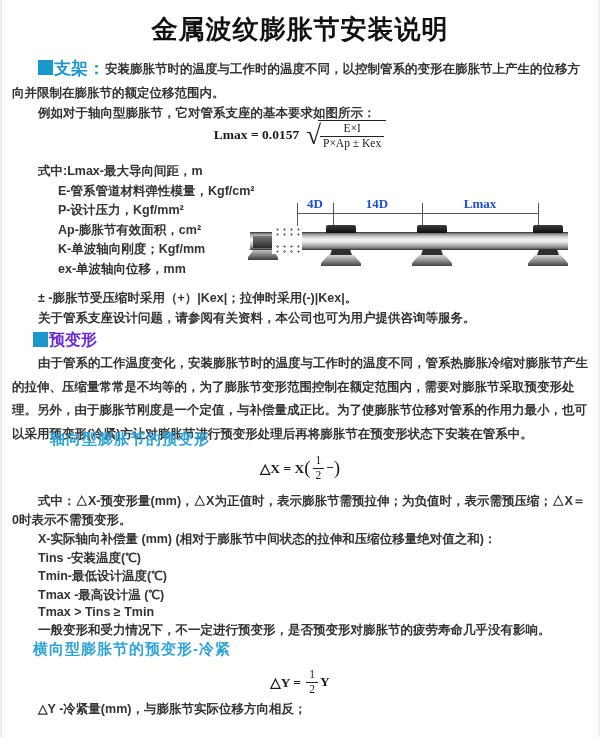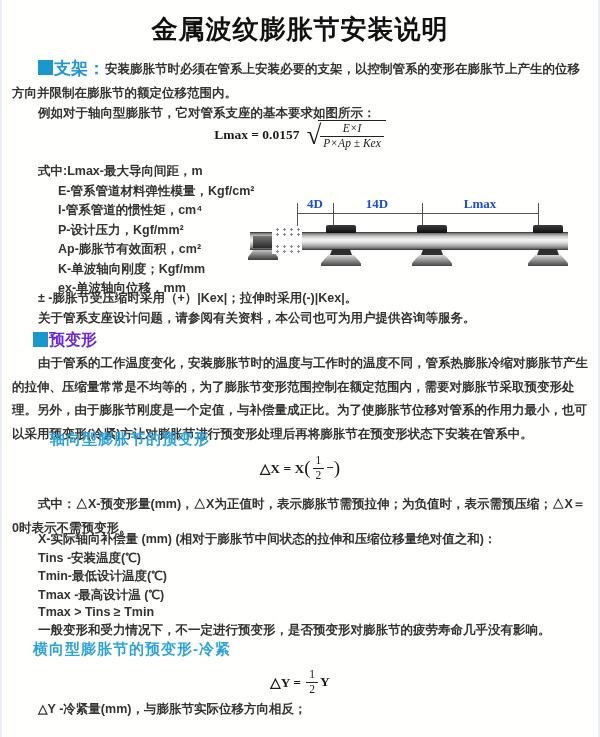--- a/index.html
+++ b/index.html
@@ -34,21 +34,21 @@
   .sub-header{position:absolute;font-size:15px;font-weight:bold;color:#2ea3da;letter-spacing:1px;white-space:nowrap;}
 
   
   .formula{position:absolute;left:0;width:100%;text-align:center;
            font-family:"Liberation Serif",serif;color:#1a1a1a;font-size:13px;}
   .f-lhs{font-weight:bold;font-size:13.5px;vertical-align:middle;}
   .frac{display:inline-block;vertical-align:middle;text-align:center;
         font-size:11.5px;line-height:1.2;margin:0 2px;}
   .frac .fn{display:block;border-bottom:1px solid #222;padding:0 3px;}
   .frac .fd{display:block;padding:0 3px;}
-  .it{font-style:italic;}
+  .it{}
   .radical{font-size:27px;font-weight:400;vertical-align:middle;margin:0 -3px 0 7px;line-height:1;}
   .radicand{display:inline-block;vertical-align:middle;border-top:1.4px solid #222;padding-top:1px;}
   .paren{font-size:19px;vertical-align:middle;font-weight:400;}
   .op{vertical-align:middle;font-weight:bold;}
 
   
   .diagram{position:absolute;left:250px;top:196px;width:348px;height:92px;}
   .dim-label{position:absolute;top:0;transform:translateX(-50%);
              font-family:"Liberation Serif",serif;font-weight:bold;font-size:13px;color:#1d4ed8;}
   .dim-line{position:absolute;top:17px;left:47px;width:241px;border-top:1px solid #555;}
@@ -79,32 +79,31 @@
 </head>
 <body>
 
 <div class="page">
   <div class="edge left"></div>
   <div class="edge right"></div>
 
   <div class="title">金属波纹膨胀节安装说明</div>
 
   <div class="para" style="top:57px;">
-    <span class="sec1-marker"></span><span class="sec1-head">支架：</span><span>安装膨胀节时必须在管系上安装必要的支架，以控制管系的变形在膨胀节上产生的位移方向并限制在膨胀节的额定位移范围内。</span>
+    <span class="sec1-marker"></span><span class="sec1-head">支架：</span><span>安装膨胀节时的温度与工作时的温度不同，以控制管系的变形在膨胀节上产生的位移方向并限制在膨胀节的额定位移范围内。</span>
   </div>
   <div class="para" style="top:101px;">例如对于轴向型膨胀节，它对管系支座的基本要求如图所示：</div>
 
   <div class="formula" style="top:120px;">
     <span class="f-lhs">Lmax = 0.0157</span><span class="radical">√</span><span class="radicand"><span class="frac it"><span class="fn">E×I</span><span class="fd">P×Ap ± Kex</span></span></span>
   </div>
 
   <div class="defs">
     <div class="def-line">式中:Lmax-最大导向间距，m</div>
     <div class="def-line sub">E-管系管道材料弹性模量，Kgf/cm²</div>
-    <div class="def-line sub">I-管系管道的惯性矩，cm⁴</div>
     <div class="def-line sub">P-设计压力，Kgf/mm²</div>
     <div class="def-line sub">Ap-膨胀节有效面积，cm²</div>
     <div class="def-line sub">K-单波轴向刚度；Kgf/mm</div>
     <div class="def-line sub">ex-单波轴向位移，mm</div>
   </div>
 
   <div class="diagram">
     <span class="dim-label" style="left:65px;">4D</span>
     <span class="dim-label" style="left:127px;">14D</span>
     <span class="dim-label" style="left:230px;">Lmax</span>
@@ -146,21 +145,21 @@
     <span class="sec2-marker"></span><span>预变形</span>
   </div>
   <div class="para" style="top:352px;line-height:23.5px;">由于管系的工作温度变化，安装膨胀节时的温度与工作时的温度不同，管系热膨胀冷缩对膨胀节产生的拉伸、压缩量常常是不均等的，为了膨胀节变形范围控制在额定范围内，需要对膨胀节采取预变形处理。另外，由于膨胀节刚度是一个定值，与补偿量成正比。为了使膨胀节位移对管系的作用力最小，也可以采用预变形(冷紧)方让对膨胀节进行预变形处理后再将膨胀节在预变形状态下安装在管系中。</div>
 
   <div class="sub-header" style="top:430px;left:50px;">轴向型膨胀节的预变形</div>
 
   <div class="formula" style="top:454px;">
     <span class="f-lhs">△X = X</span><span class="paren">(</span><span class="frac"><span class="fn">1</span><span class="fd">2</span></span><span class="op">−</span><span class="paren">)</span>
   </div>
 
-  <div class="para" style="top:492px;line-height:24px;">式中：△X-预变形量(mm)，△X为正值时，表示膨胀节需预拉伸；为负值时，表示需预压缩；△X＝0时表示不需预变形。</div>
+  <div class="para" style="top:492px;line-height:19px;">式中：△X-预变形量(mm)，△X为正值时，表示膨胀节需预拉伸；为负值时，表示需预压缩；△X＝0时表示不需预变形。</div>
 
   <div class="note-line" style="top:531px;">X-实际轴向补偿量 (mm) (相对于膨胀节中间状态的拉伸和压缩位移量绝对值之和)：</div>
   <div class="note-line" style="top:549.5px;">Tins -安装温度(℃)</div>
   <div class="note-line" style="top:568px;">Tmin-最低设计温度(℃)</div>
   <div class="note-line" style="top:586.5px;">Tmax -最高设计温 (℃)</div>
   <div class="note-line" style="top:605px;">Tmax &gt; Tins ≥ Tmin</div>
   <div class="note-line" style="top:622px;">一般变形和受力情况下，不一定进行预变形，是否预变形对膨胀节的疲劳寿命几乎没有影响。</div>
 
   <div class="sub-header" style="top:640px;left:33px;">横向型膨胀节的预变形-冷紧</div>
 

